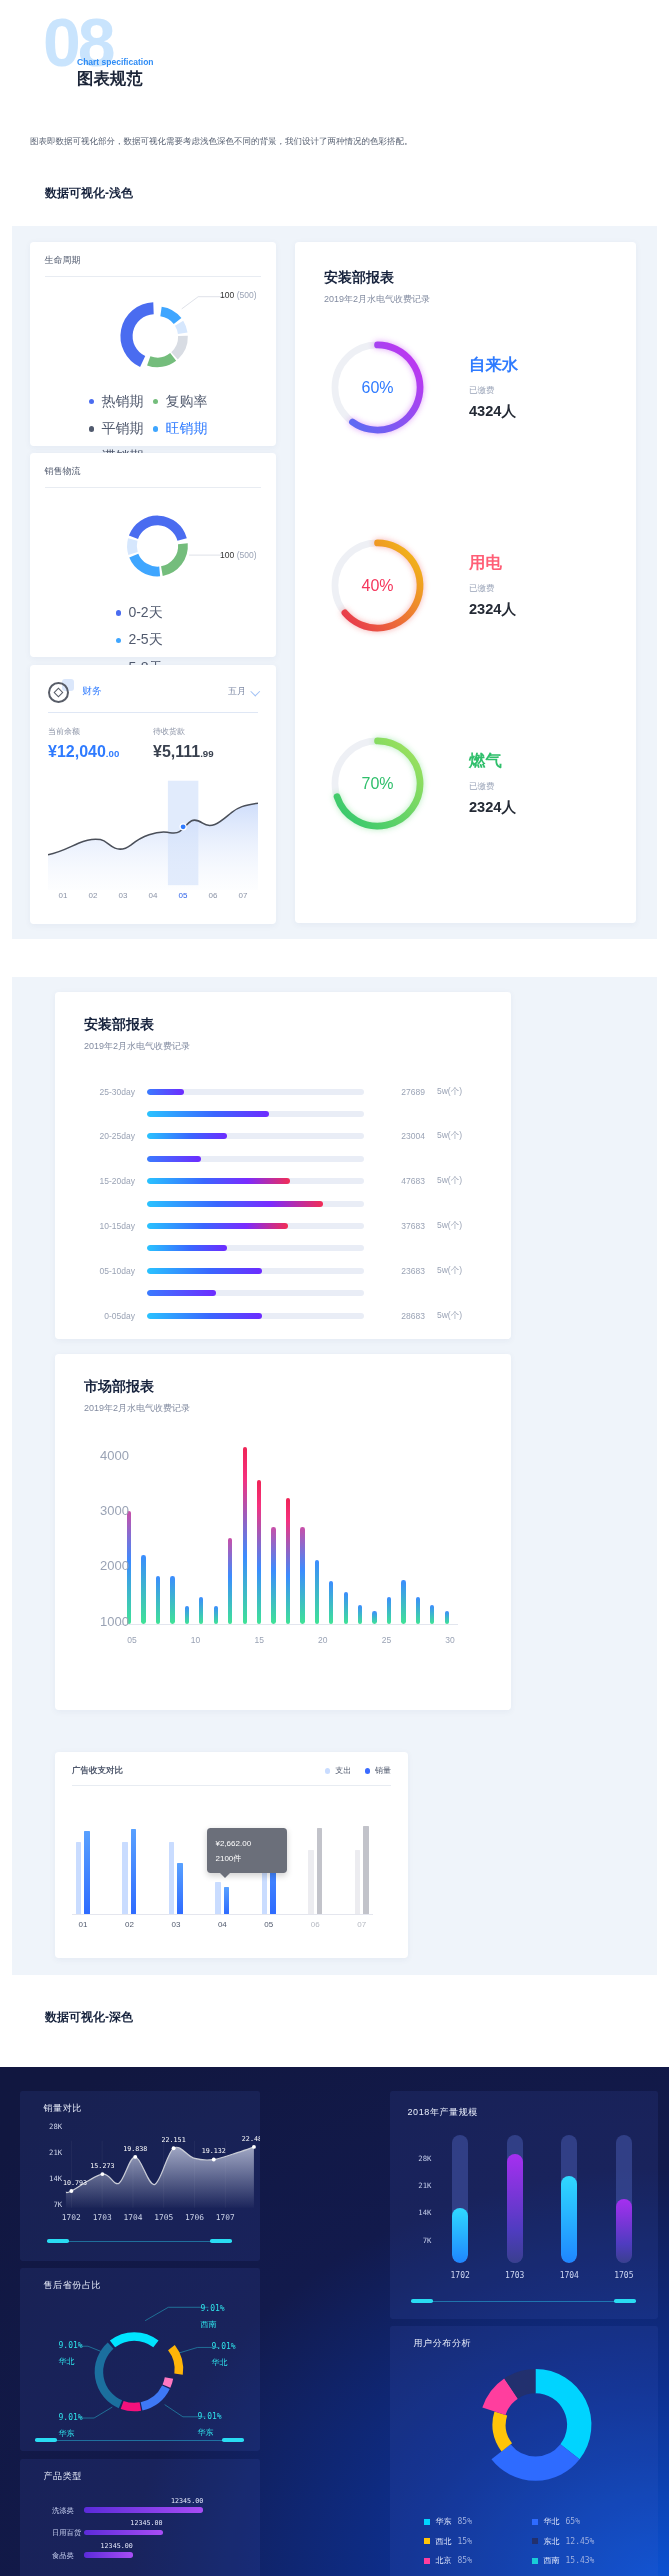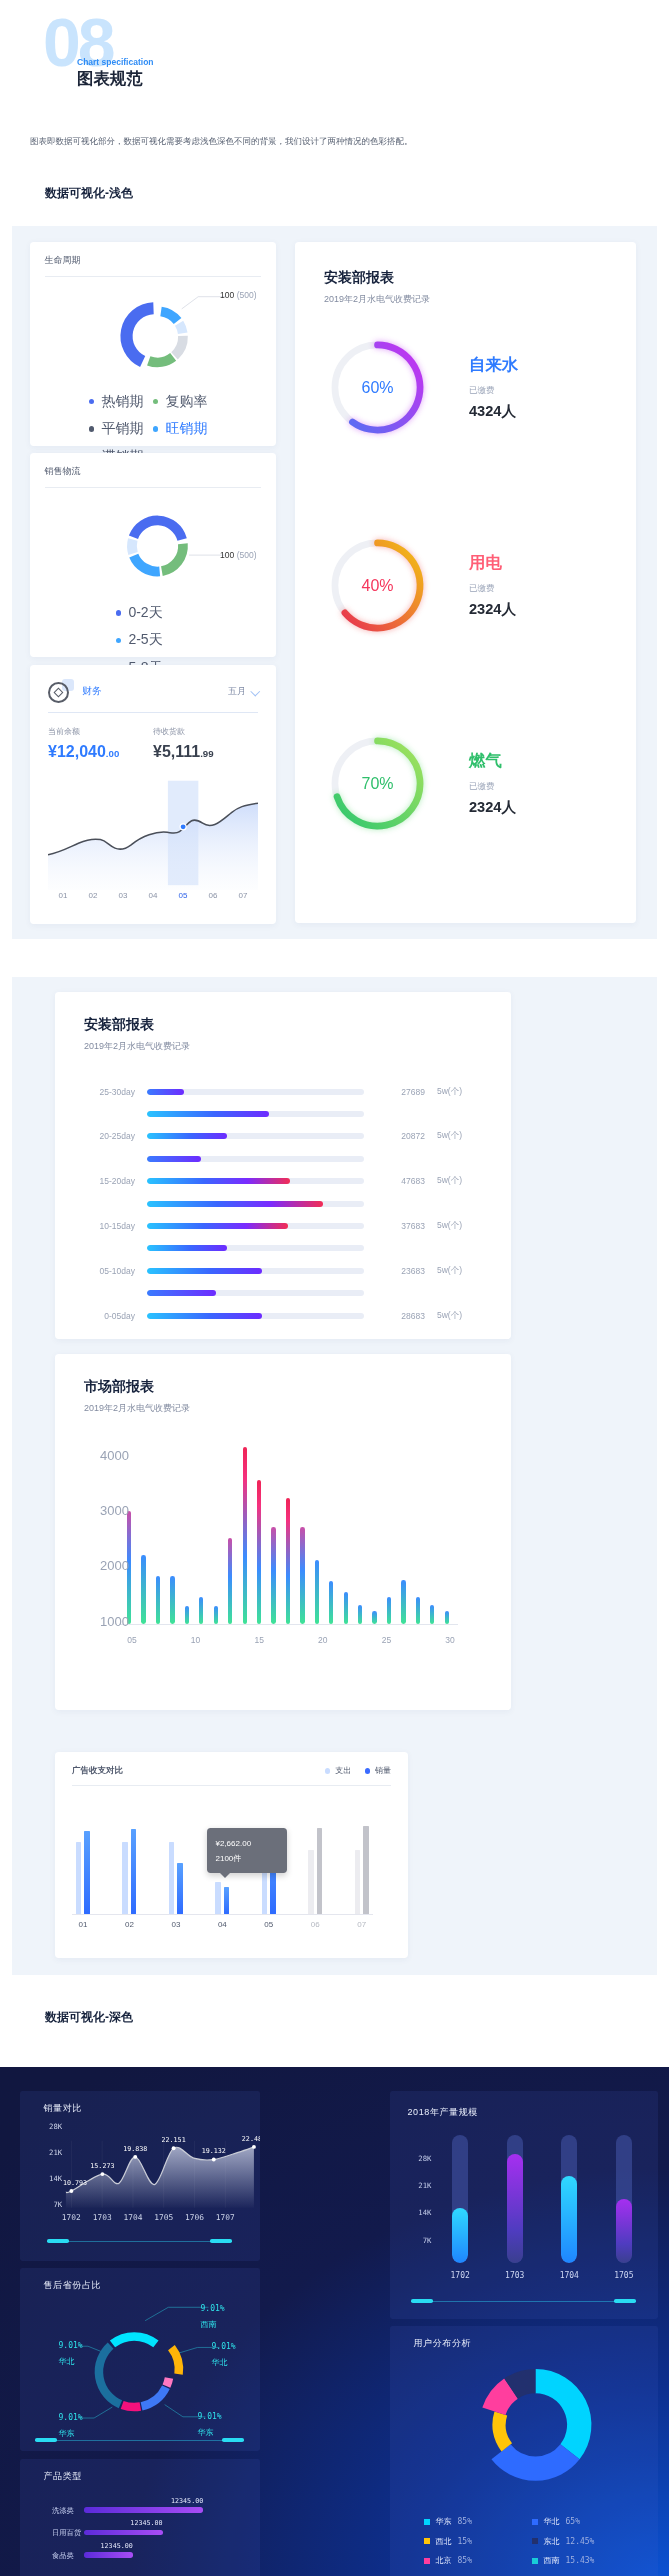--- a/index.html
+++ b/index.html
@@ -370,21 +370,21 @@
         <div class="hb-lab"></div>
         <div class="hb-track">
           <div class="hb-fill hb-normal" style="width: 56%;"></div>
         </div>
         <div class="hb-val"></div>
         <div class="hb-unit"></div>
         <div class="hb-lab">20-25day</div>
         <div class="hb-track">
           <div class="hb-fill hb-normal" style="width: 37%;"></div>
         </div>
-        <div class="hb-val">20872</div>
+        <div class="hb-val">23004</div>
         <div class="hb-unit">5w(个)</div>
         <div class="hb-lab"></div>
         <div class="hb-track">
           <div class="hb-fill hb-short" style="width: 25%;"></div>
         </div>
         <div class="hb-val"></div>
         <div class="hb-unit"></div>
         <div class="hb-lab">15-20day</div>
         <div class="hb-track">
           <div class="hb-fill hb-red" style="width: 66%;"></div>

